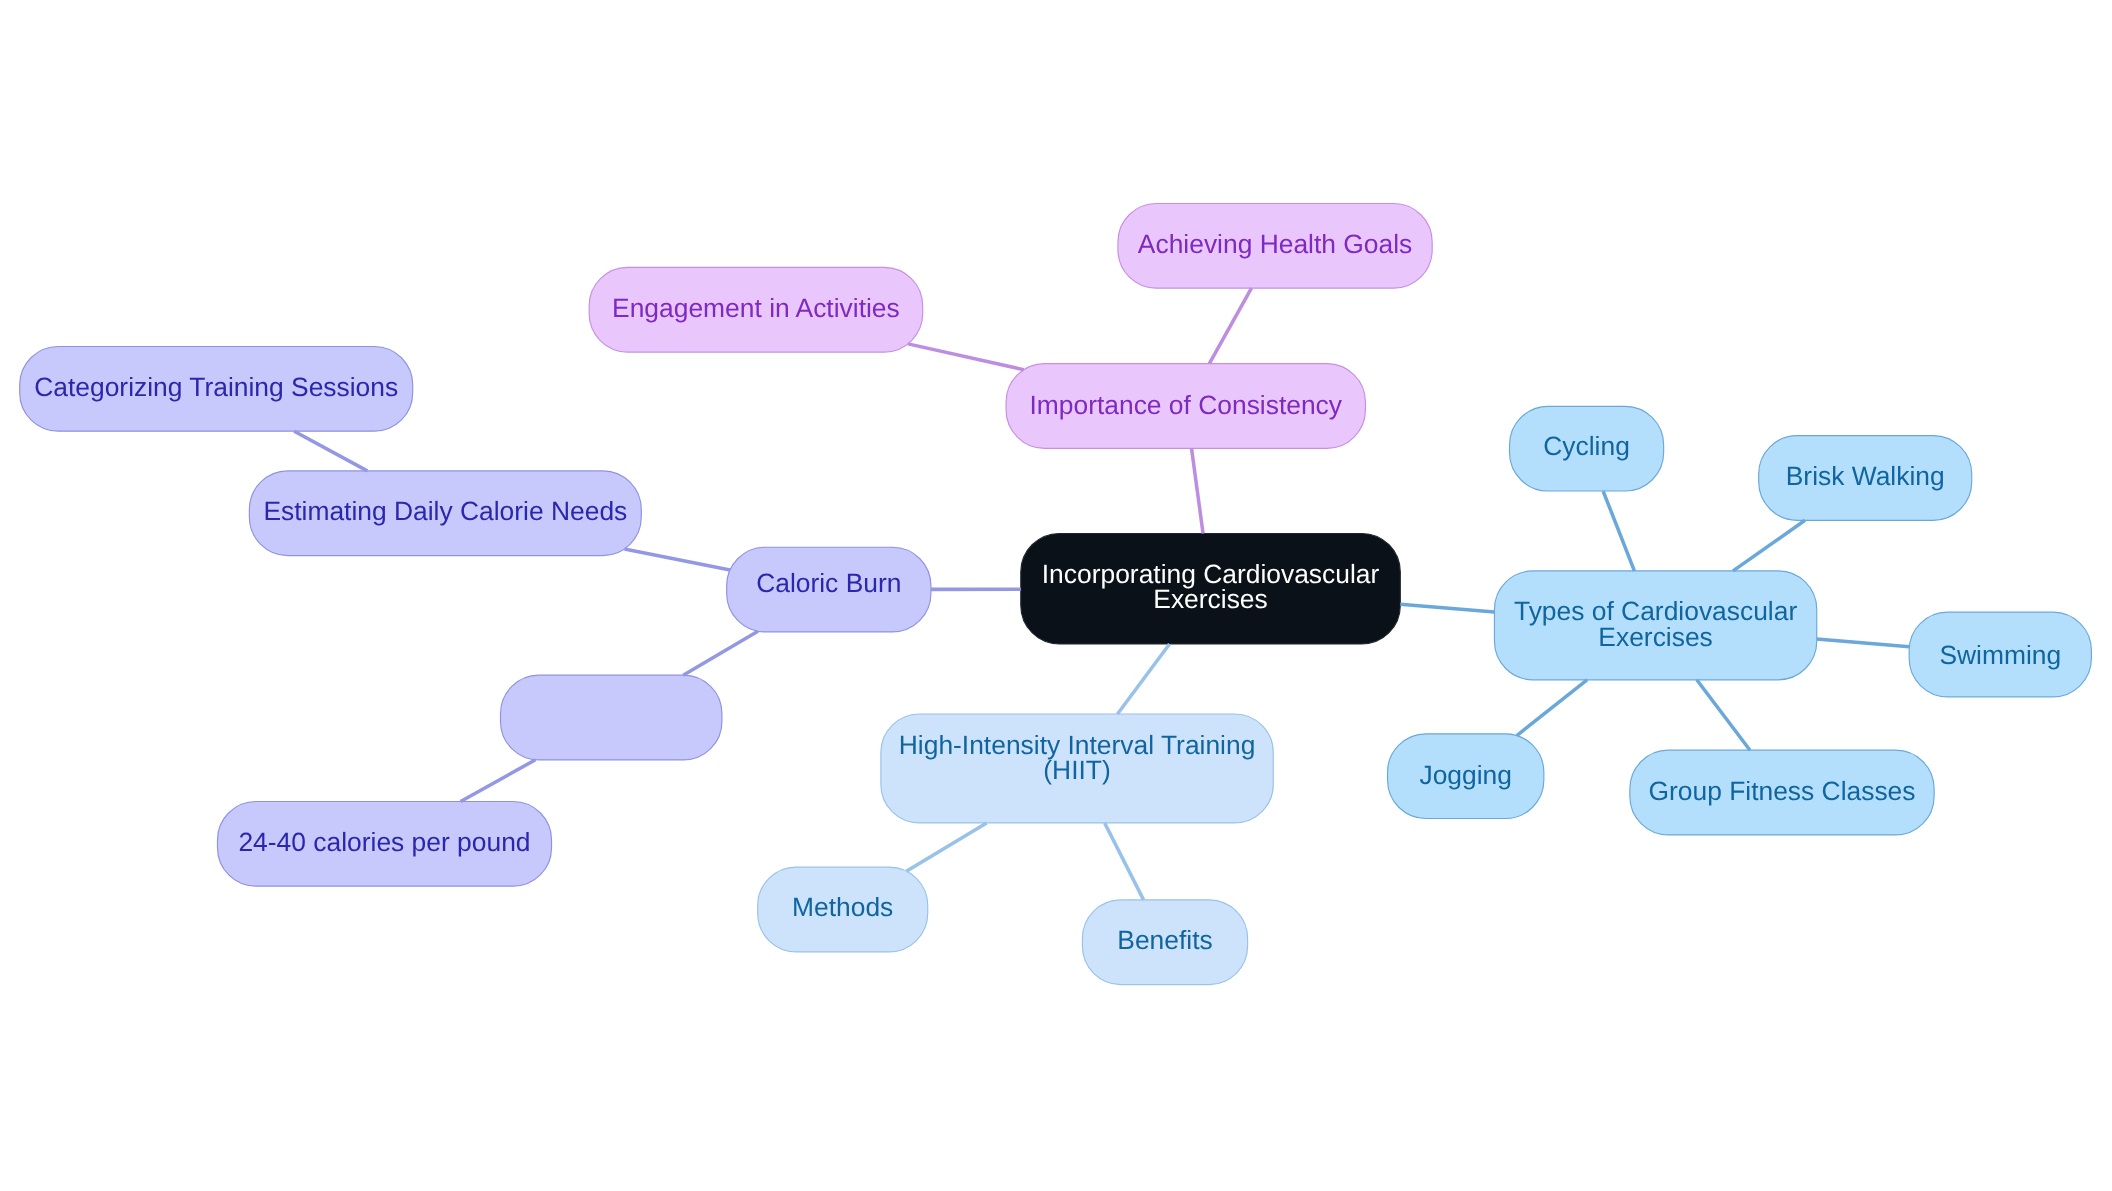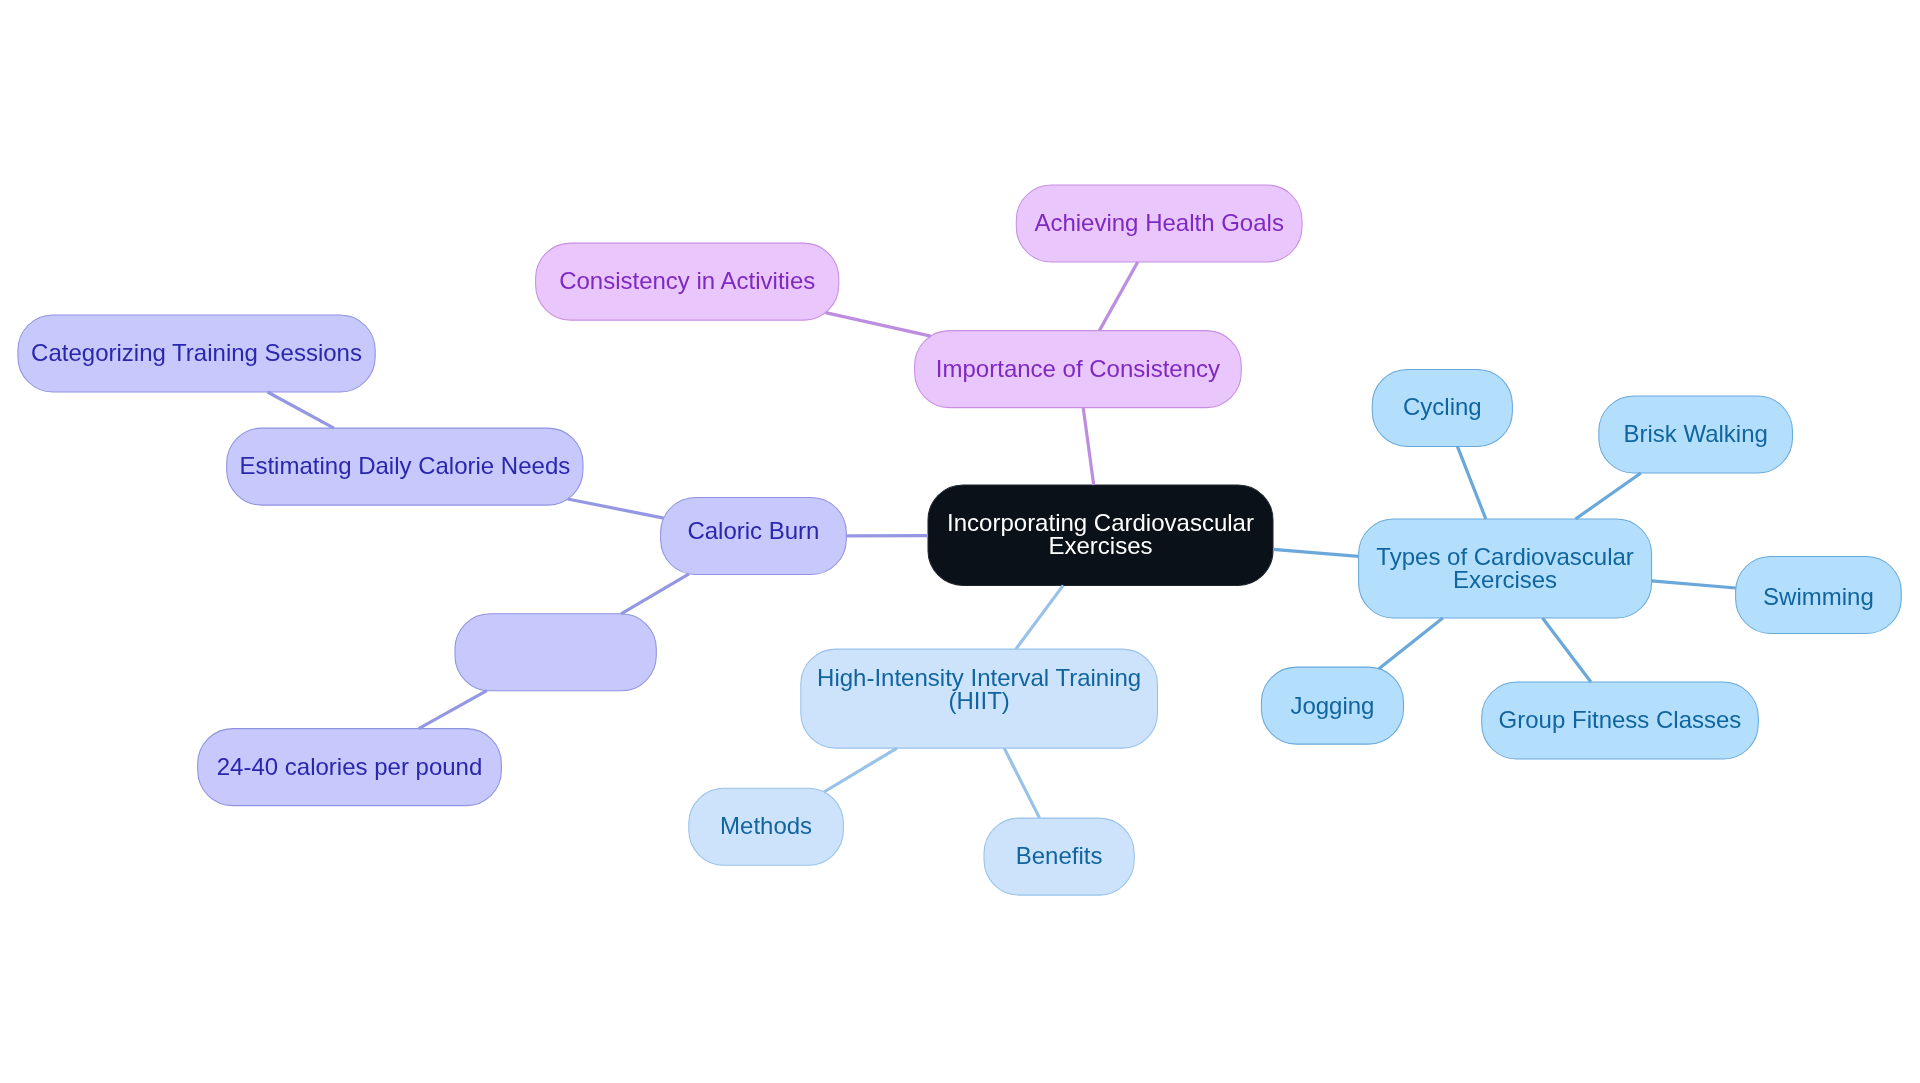--- a/index.html
+++ b/index.html
@@ -102,18 +102,18 @@
     <div class="node" style="left: 17.9px; top: 315px; width: 357.3px; height: 77px;">
       <span class="lbl" style="color: rgb(42, 39, 173);">Categorizing Training Sessions</span>
     </div>
     <div class="node" style="left: 197.7px; top: 728.6px; width: 303.7px; height: 77px;">
       <span class="lbl" style="color: rgb(42, 39, 173);">24-40 calories per pound</span>
     </div>
     <div class="node" style="left: 914.6px; top: 330.6px; width: 326.7px; height: 77px;">
       <span class="lbl" style="color: rgb(127, 41, 192);">Importance of Consistency</span>
     </div>
     <div class="node" style="left: 535.6px; top: 243.1px; width: 303.2px; height: 77px;">
-      <span class="lbl" style="color: rgb(127, 41, 192);">Consistency in Activities</span>
+      <span class="lbl" style="color: rgb(127, 41, 192);">Engagement in Activities</span>
     </div>
     <div class="node" style="left: 1016.3px; top: 185px; width: 285.7px; height: 77px;">
       <span class="lbl" style="color: rgb(127, 41, 192);">Achieving Health Goals</span>
     </div>
 </div>
 
 </body></html>

